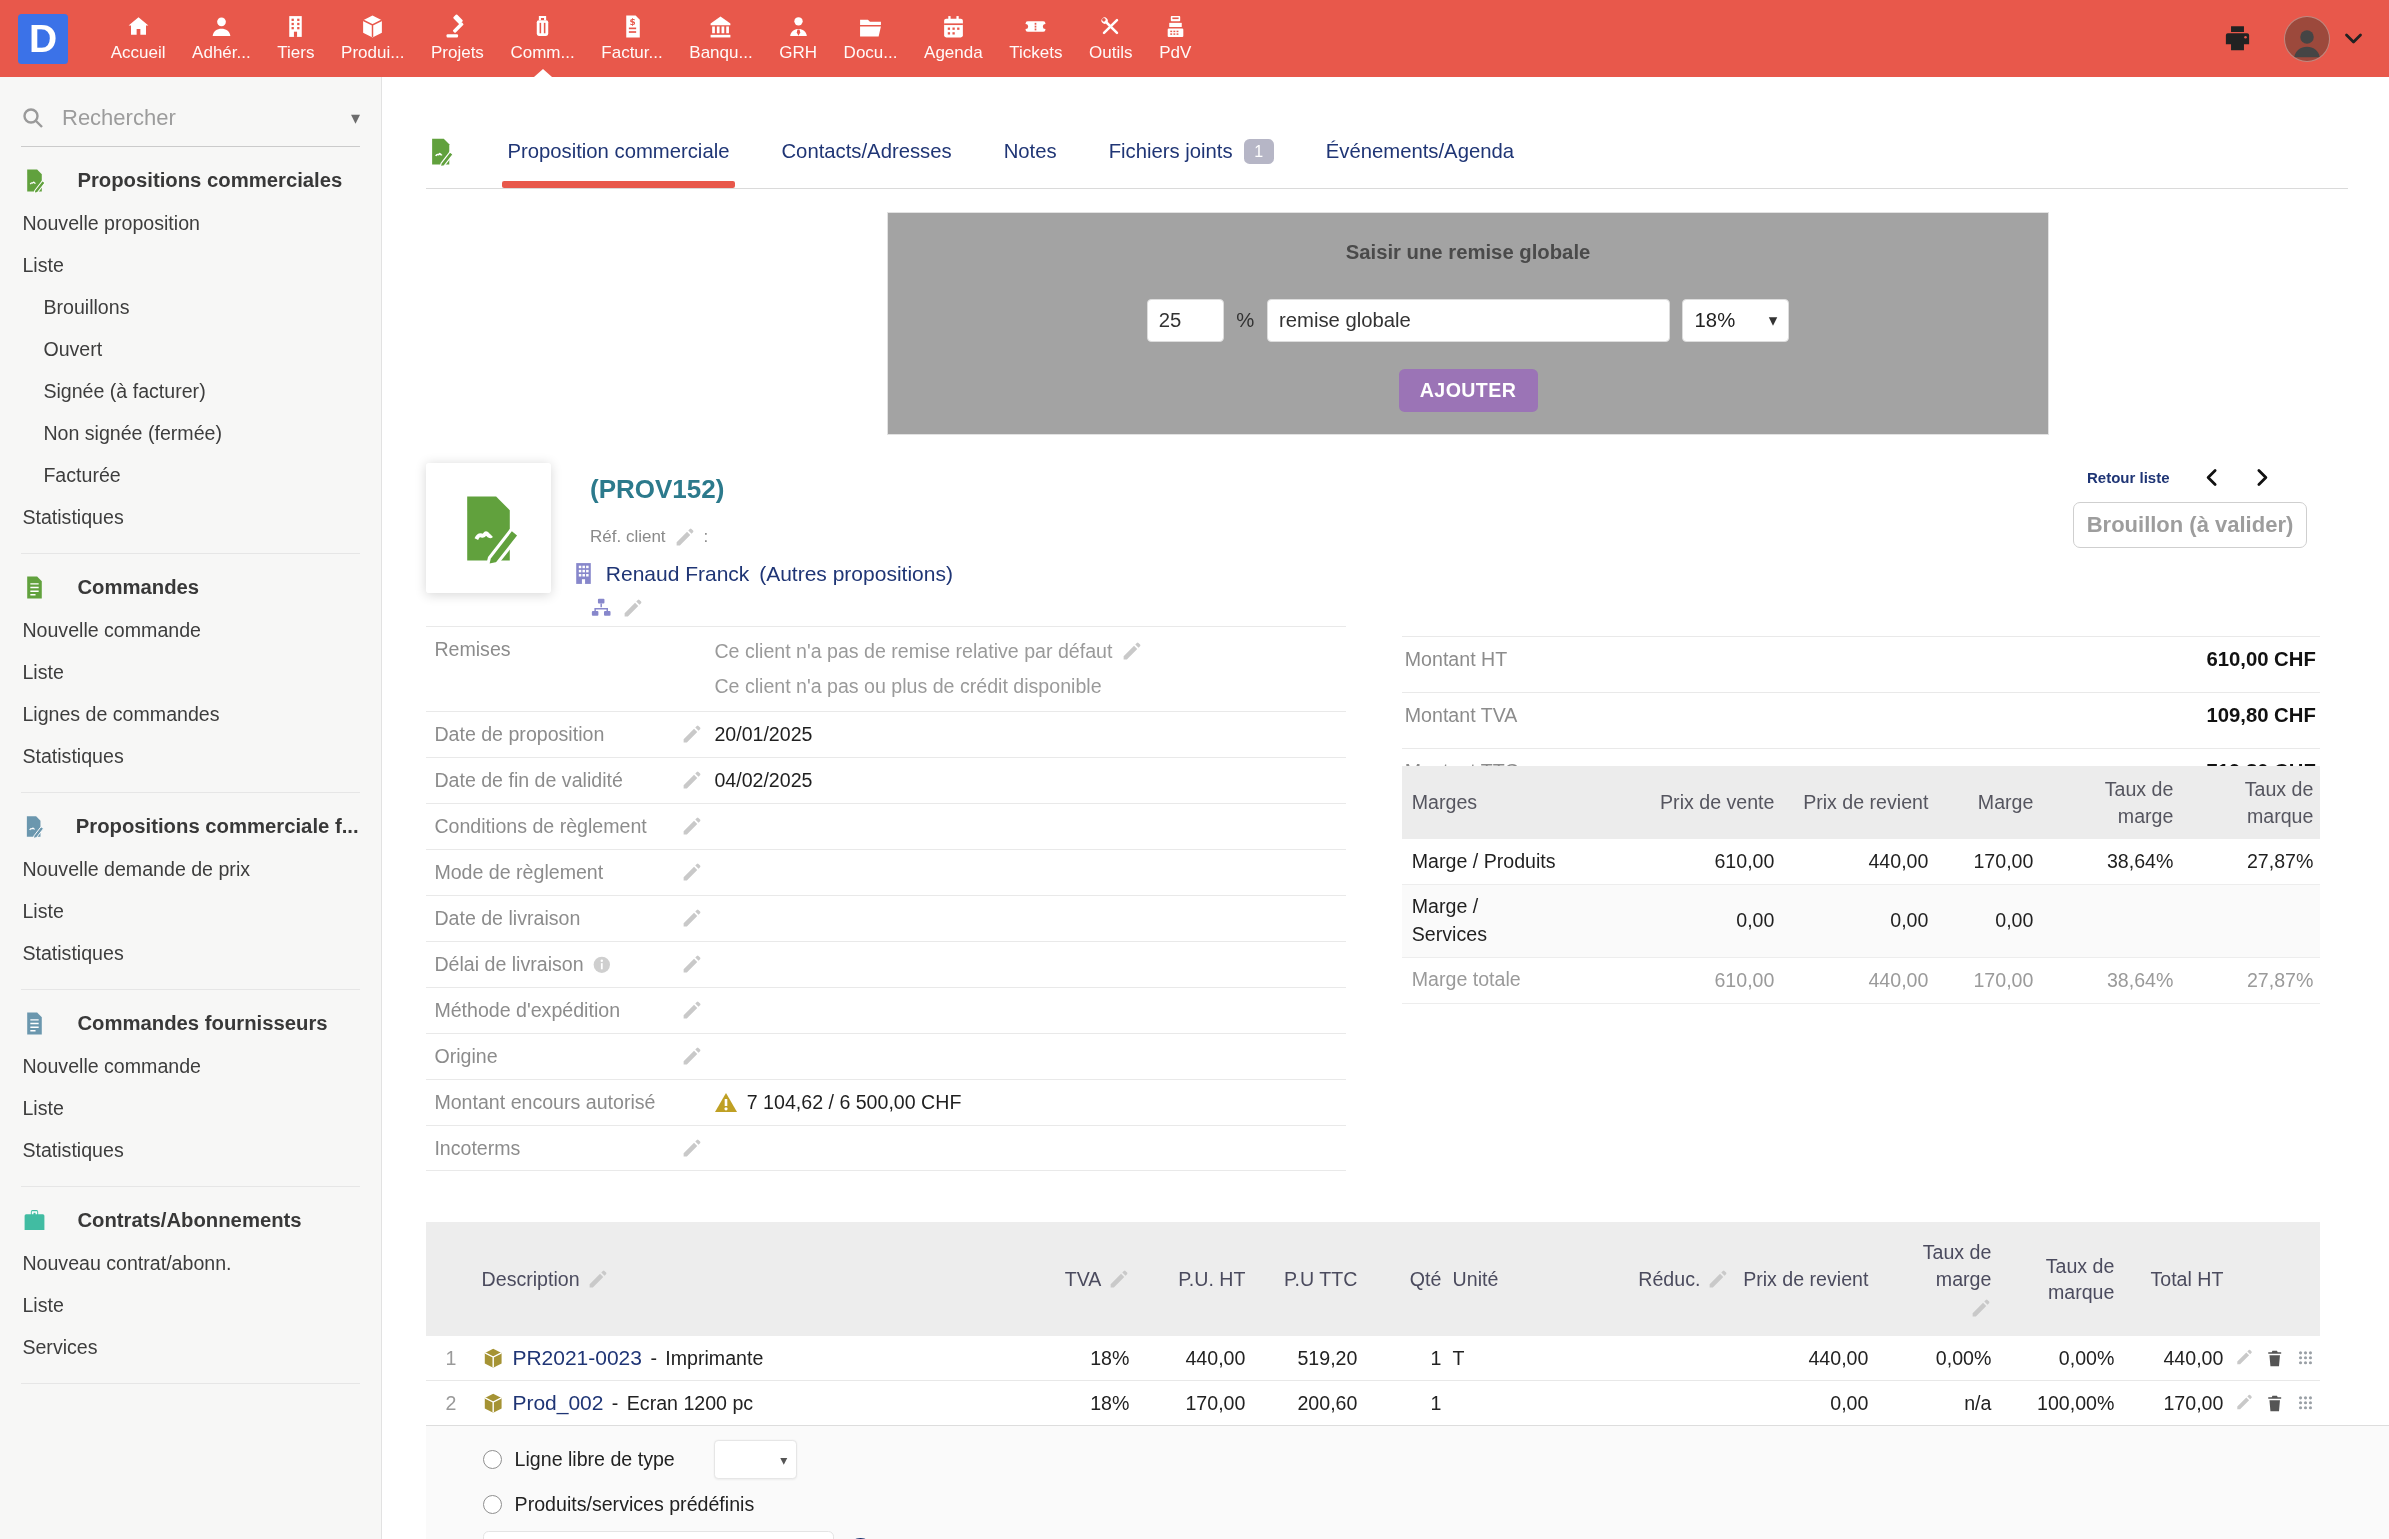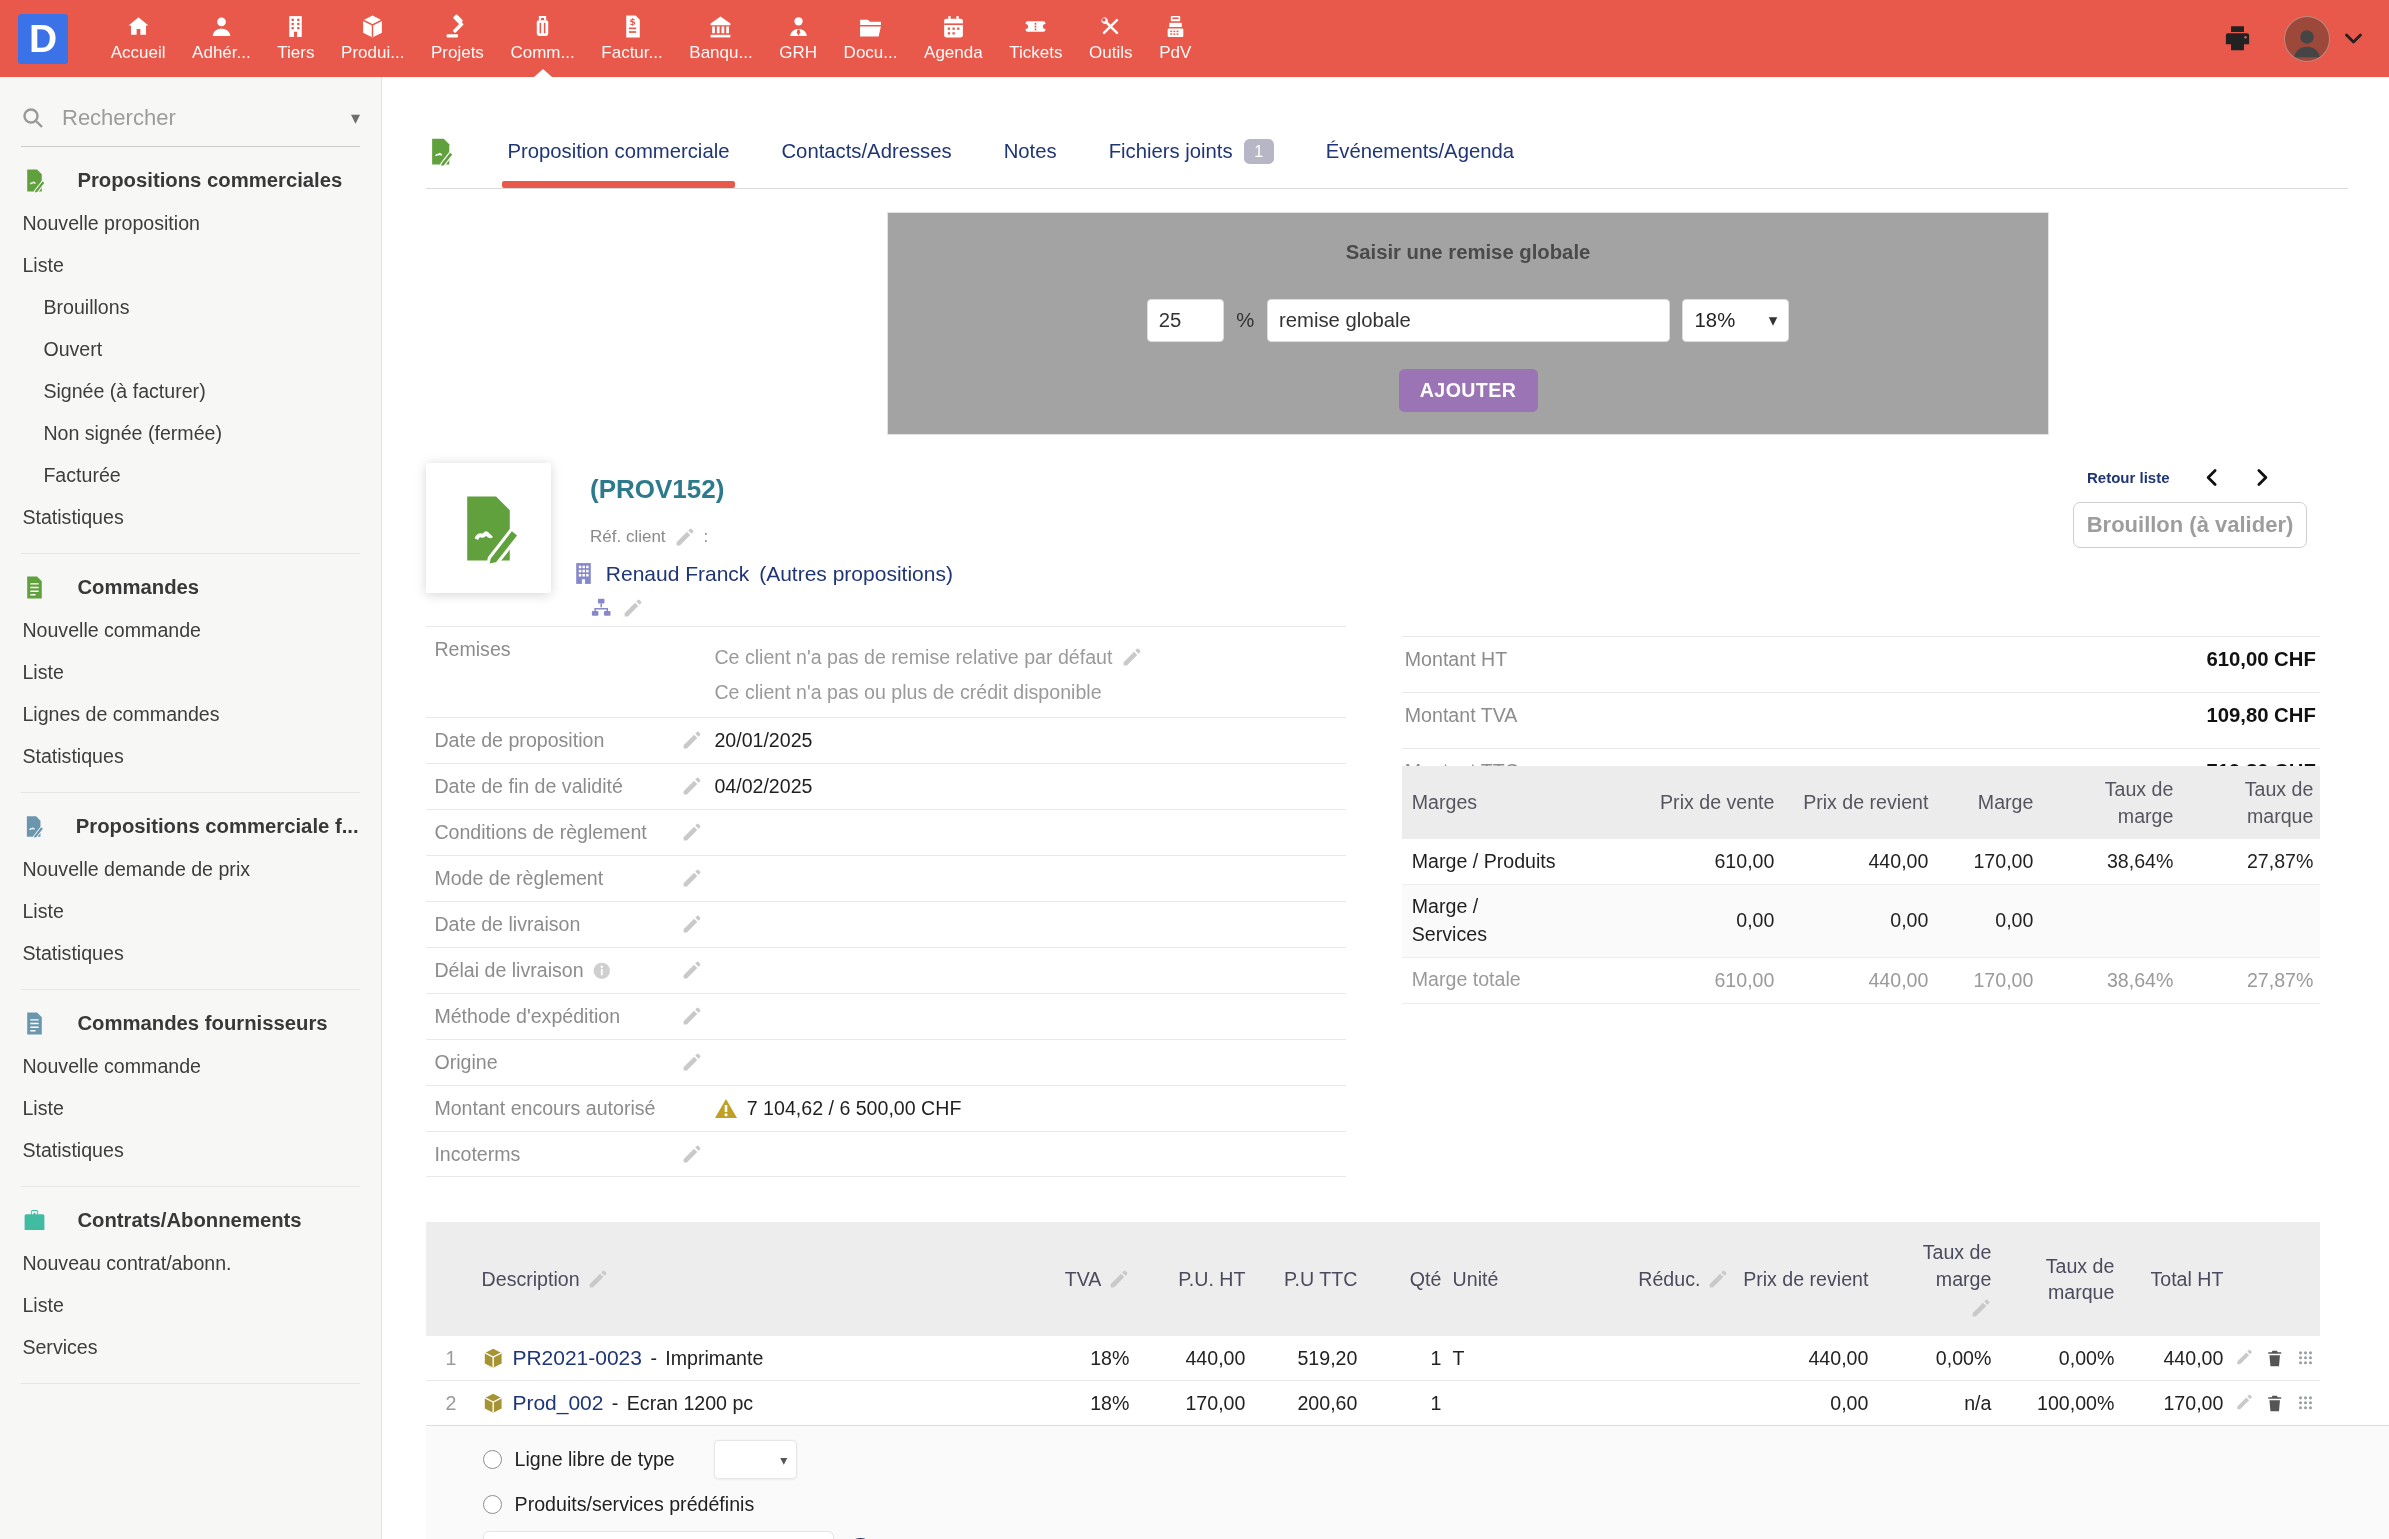--- a/index.html
+++ b/index.html
@@ -79,21 +79,21 @@
   .back-row .nav-chev:last-of-type { margin-left:28px; }
   .status-badge { position:absolute; left:2073px; top:502px; width:234px; height:46px; background:#fff; border:1.4px solid #CFCFCF; border-radius:7px; display:flex; align-items:center; justify-content:center; font-size:22px; font-weight:bold; color:#9D9D9D; }
 
   
   .details { position:absolute; left:426px; top:626px; width:920px; }
   .d-row { border-top:0.7px solid #E9E9E9; display:flex; align-items:center; min-height:46px; padding:7px 0 7px 8.4px; }
   .d-row:last-child { border-bottom:0.7px solid #E9E9E9; }
   .d-lbl { width:280px; position:relative; color:#8C8C8C; font-size:19.6px; display:flex; align-items:center; gap:8.4px; flex-shrink:0; }
   .d-lbl .ic-pencil { position:absolute; left:247px; }
   .d-val { font-size:19.6px; color:#1f1f1f; display:flex; align-items:center; gap:8.4px; }
-  .d-val.muted { color:#9A9A9A; flex-direction:column; align-items:flex-start; gap:7px; line-height:1.4;margin-top:6px; }
+  .d-val.muted { color:#9A9A9A; flex-direction:column; align-items:flex-start; gap:7px; line-height:1.4; }
   .d-val.muted .l1 { display:flex; align-items:center; gap:8.4px; }
   .ic-info { width:19.6px; height:19.6px; color:#CFCFCF; }
   .ic-warn { width:24px; height:24px; color:#BFA024; }
 
   
   .amounts { position:absolute; left:1402px; top:626px; width:918px; }
   .a-row { border-top:0.7px solid #E9E9E9; height:46px; display:flex; align-items:center; justify-content:space-between; padding:0 4.2px 0 2.8px;margin-top:10px; }
   .a-lbl { color:#8C8C8C; font-size:19.6px; }
   .a-val { color:#111; font-size:20.3px; font-weight:bold; }
 

